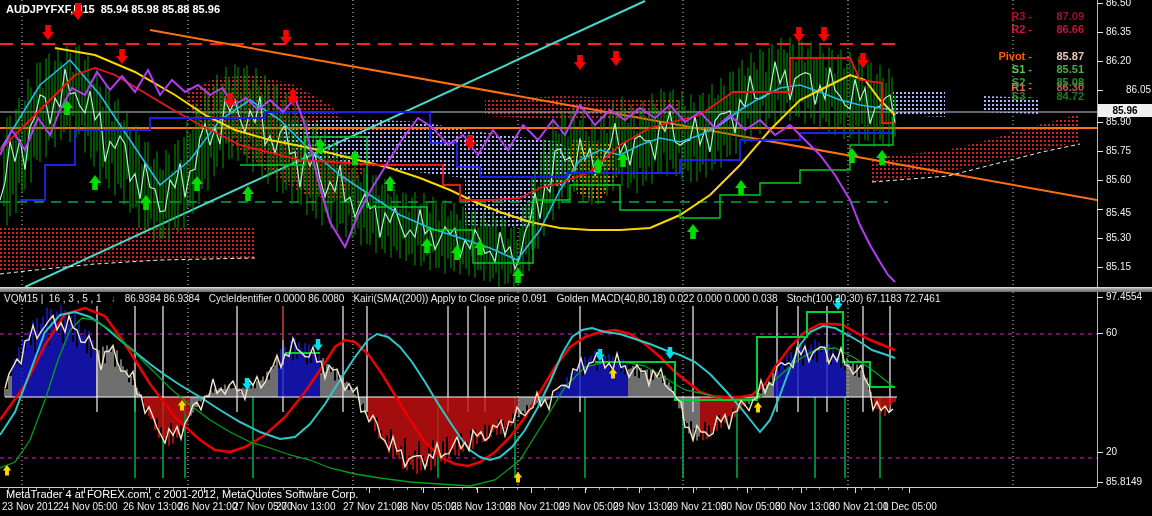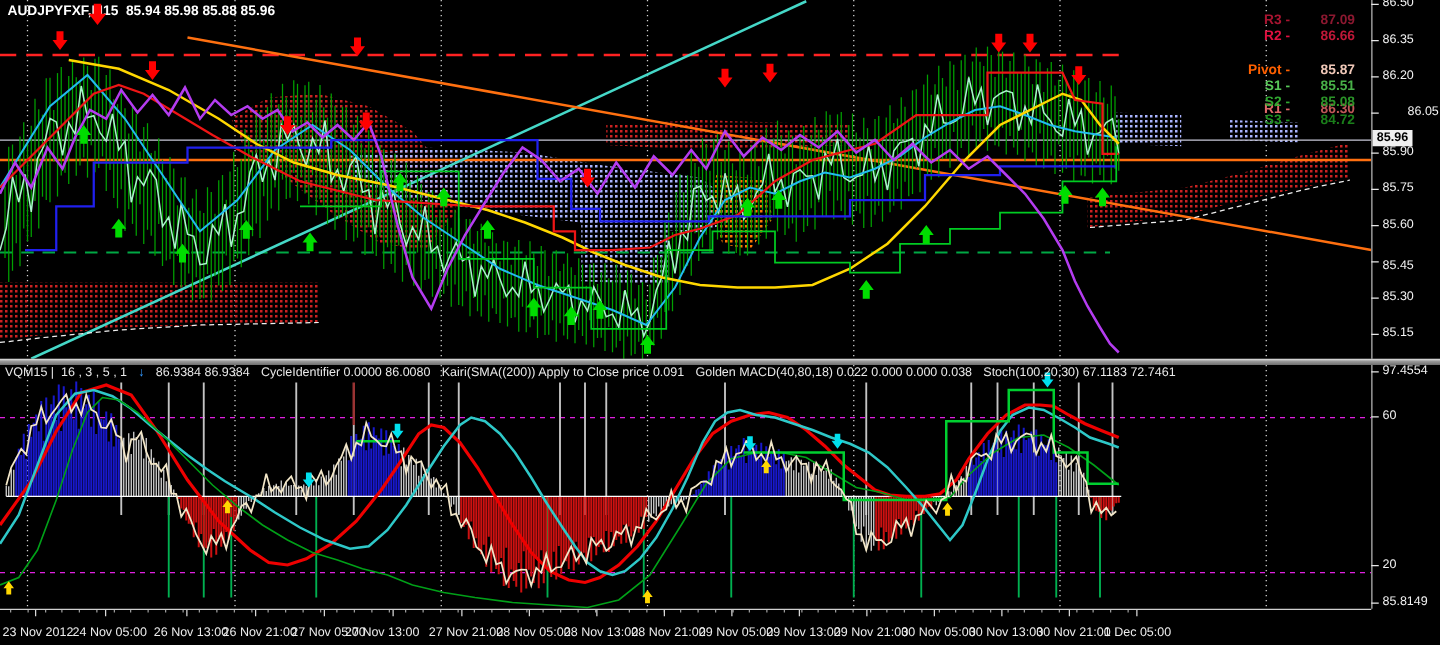--- a/index.html
+++ b/index.html
@@ -27,21 +27,21 @@
     height:69px; overflow:hidden; z-index:5; text-align:right; }
   #info-price { font-size:21px; font-weight:bold; line-height:23px; letter-spacing:1px; }
   .info-row { display:flex; justify-content:flex-end; align-items:baseline;
     height:13.2px; font-size:11px; font-weight:bold; }
   .info-label { text-align:right; }
   .info-value { width:30px; text-align:right; margin-left:8px; }
   .tick-label { position:absolute; left:1106px; color:#f2f2f2; font-size:10px;
     transform:translateY(-6px); z-index:4; }
   .tick-dash { position:absolute; left:1097px; width:6px; height:1px;
     background:#e8e8e8; z-index:4; }
-  #price-box { position:absolute; left:1098px; top:104px; width:32px; height:13px;
+  #price-box { position:absolute; left:1098px; top:104px; width:54px; height:13px;
     background:#f0f0f0; color:#000; font-size:10px; font-weight:bold;
     text-align:center; line-height:13px; z-index:6; }
   #divider { position:absolute; left:0; top:287px; width:1152px; height:5px;
     background:linear-gradient(#e8e8e8,#9a9a9a 40%,#6e6e6e); z-index:8; }
   #indicator-header { position:absolute; left:4px; top:293px; font-size:10px;
     white-space:pre; z-index:5; }
   #indicator-header span { margin-right:9px; }
   #pane-bottom { position:absolute; left:0; top:487px; width:1097px; height:1px;
     background:#cfcfcf; z-index:4; }
   #time-axis { position:absolute; left:0; top:488px; width:1152px; height:28px;
@@ -1208,13 +1208,14 @@
       <span class="time-label" style="left: 667px;">29 Nov 21:00</span>
       <div class="time-tick" style="left: 747px;"></div>
       <span class="time-label" style="left: 721px;">30 Nov 05:00</span>
       <div class="time-tick" style="left: 801px;"></div>
       <span class="time-label" style="left: 775px;">30 Nov 13:00</span>
       <div class="time-tick" style="left: 855px;"></div>
       <span class="time-label" style="left: 829px;">30 Nov 21:00</span>
       <div class="time-tick" style="left: 909px;"></div>
       <span class="time-label" style="left: 883px;">1 Dec 05:00</span>
     </div>
+  <div id="copyright">MetaTrader 4 at FOREX.com, c 2001-2012, MetaQuotes Software Corp.</div>
 </div>
 
 </body></html>

